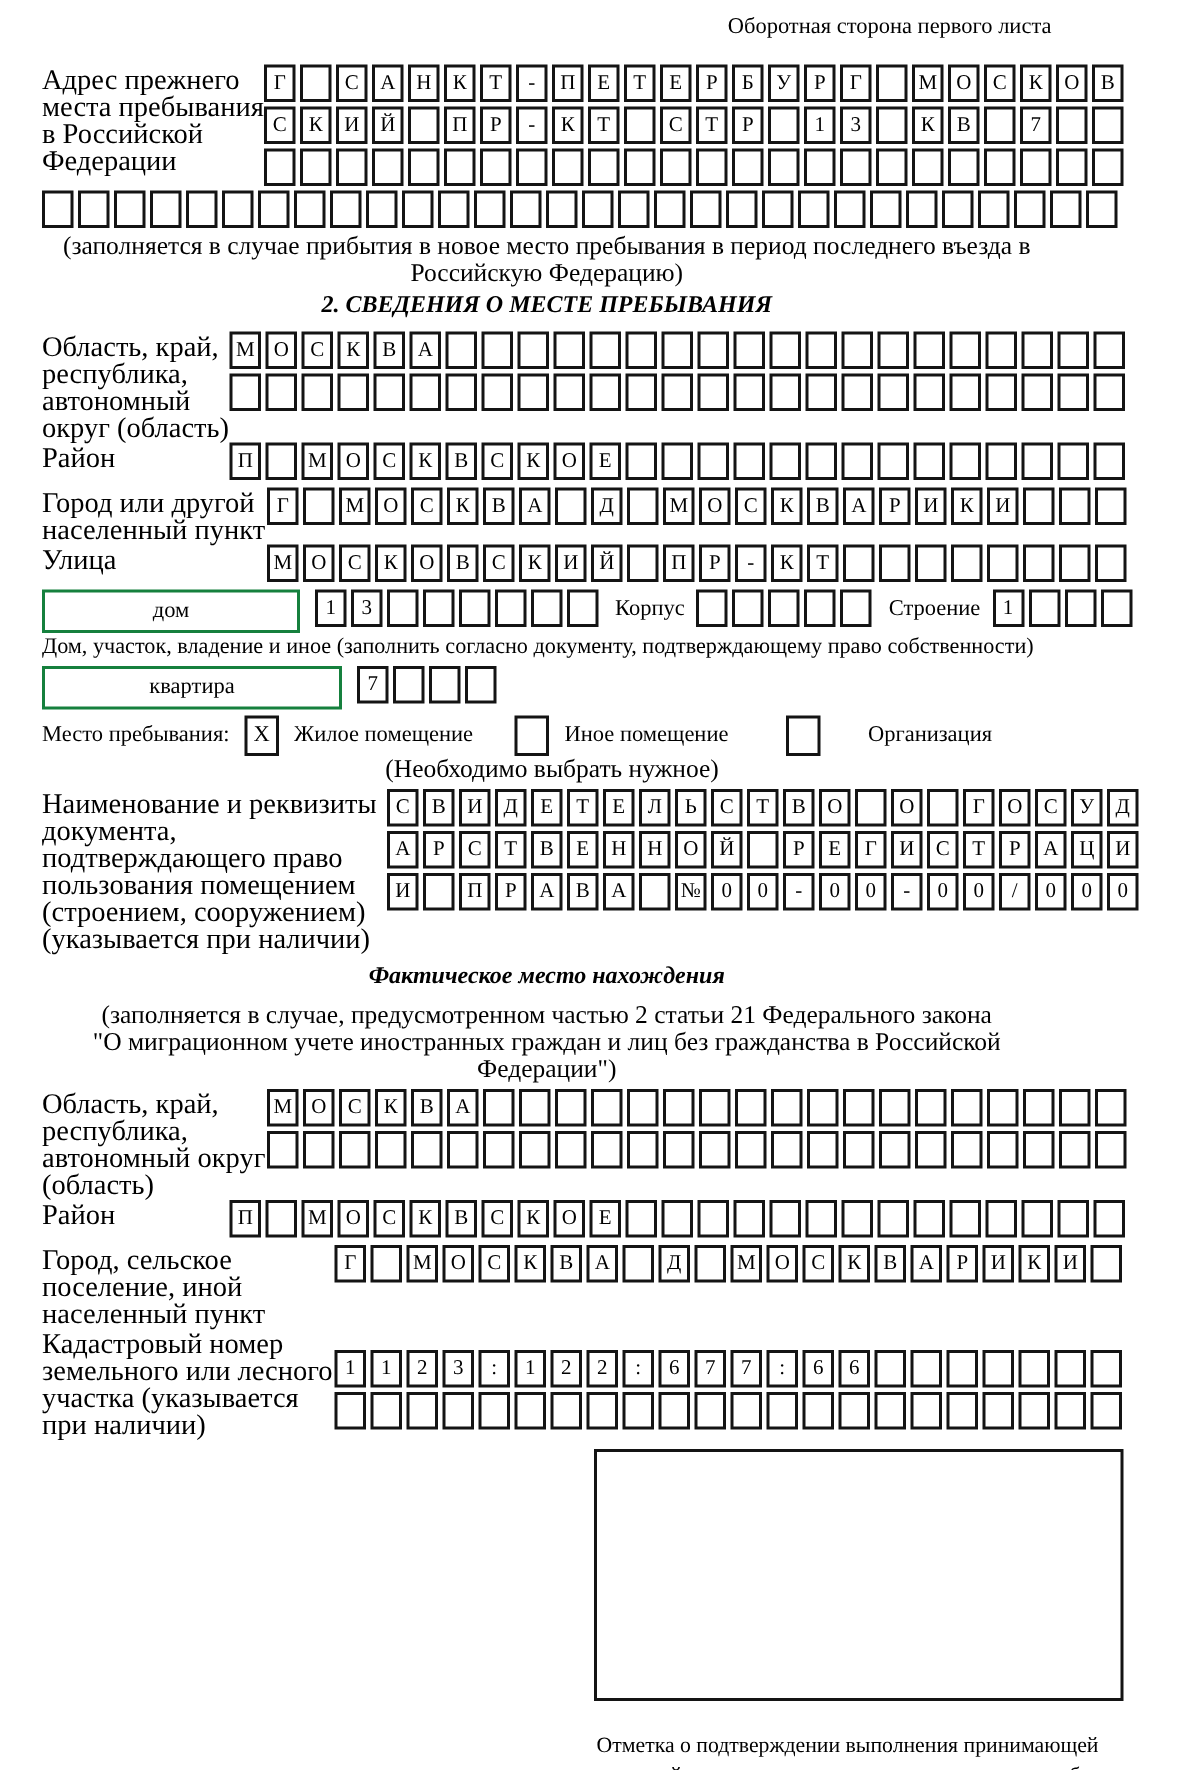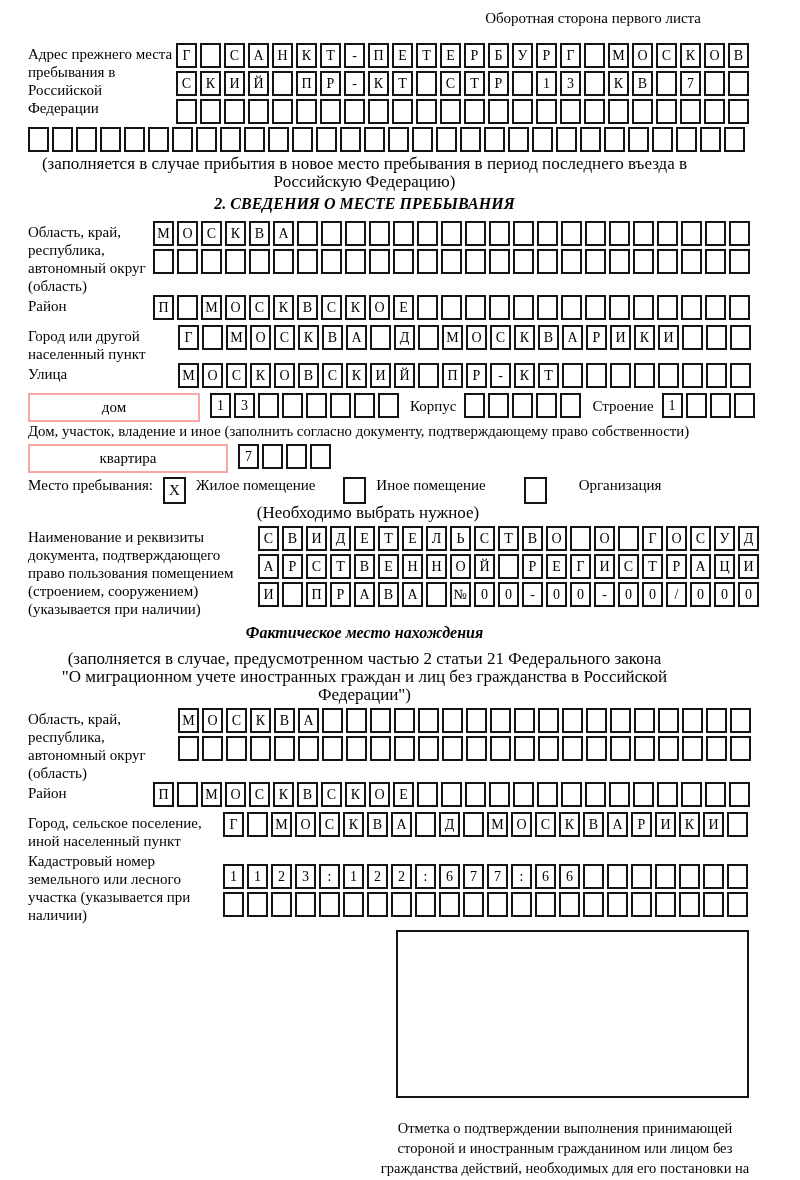--- a/index.html
+++ b/index.html
@@ -3,39 +3,39 @@
 <meta charset="utf-8">
 <style>
   * { margin:0; padding:0; box-sizing:border-box; }
   html,body { width:800px; height:1180px; background:#fff; color:#000;
     font-family:"Liberation Serif","DejaVu Serif",serif; overflow:hidden; }
   .page { padding:10px 28px 0 28px; width:729px; }
 
   .hdr-right { text-align:right; font-size:15px; margin-bottom:16px; }
 
   .frow { display:flex; align-items:flex-start; }
-  .lbl { font-size:15px; line-height:18px; flex:none; padding-top:2px; }
+  .lbl { font-size:19px; line-height:18px; flex:none; padding-top:2px; }
   .lw148{width:148px} .lw125{width:125px} .lw150{width:150px}
   .lw195{width:195px} .lw230{width:230px}
 
   .cells-col { display:block; }
   .cells { display:flex; margin-bottom:3px; }
   .cell { flex:none; width:21px; height:25px; border:2px solid #141414;
     margin-right:3px; font-size:14px; line-height:21px; text-align:center; }
 
   .note { font-size:17px; text-align:center; line-height:18px; }
   .note-left { font-size:14.8px; line-height:18px; text-align:left; }
   .sect-title { text-align:center; font-weight:bold; font-size:16px; margin:4px 0 8px 0;font-style:italic; }
 
-  .hbox { flex:none; border:2px solid #fca5a5; height:29px; display:flex;
+  .hbox { flex:none; border:2px solid #15803d; height:29px; display:flex;
     align-items:center; justify-content:center; font-size:15px; margin-right:10px; }
   .hbox-dom { width:172px; } .hbox-kv { width:200px; }
   .inline-lbl { flex:none; font-size:15px; line-height:27px; padding:0 8px; }
 
-  .chk-row { display:flex; align-items:flex-start; margin-top:4px; }
+  .chk-row { display:flex; align-items:center; margin-top:4px; }
   .chk { flex:none; width:23px; height:27px; border:2px solid #141414;
     text-align:center; font-size:15px; line-height:23px; margin:0 10px; }
   .chk-lbl { font-size:15px; }
 
   .stamp-box { width:353px; height:168px; border:2px solid #141414; margin-left:368px; margin-top:6px; }
   .stamp-caption { width:390px; margin-left:342px; text-align:center;
     font-size:14.5px; line-height:20px; margin-top:20px; }
 
   .mt2{margin-top:2px} .mt4{margin-top:4px} .mt6{margin-top:6px} .mb4{margin-bottom:4px}
   .cells-offset { margin-top:14px; }

